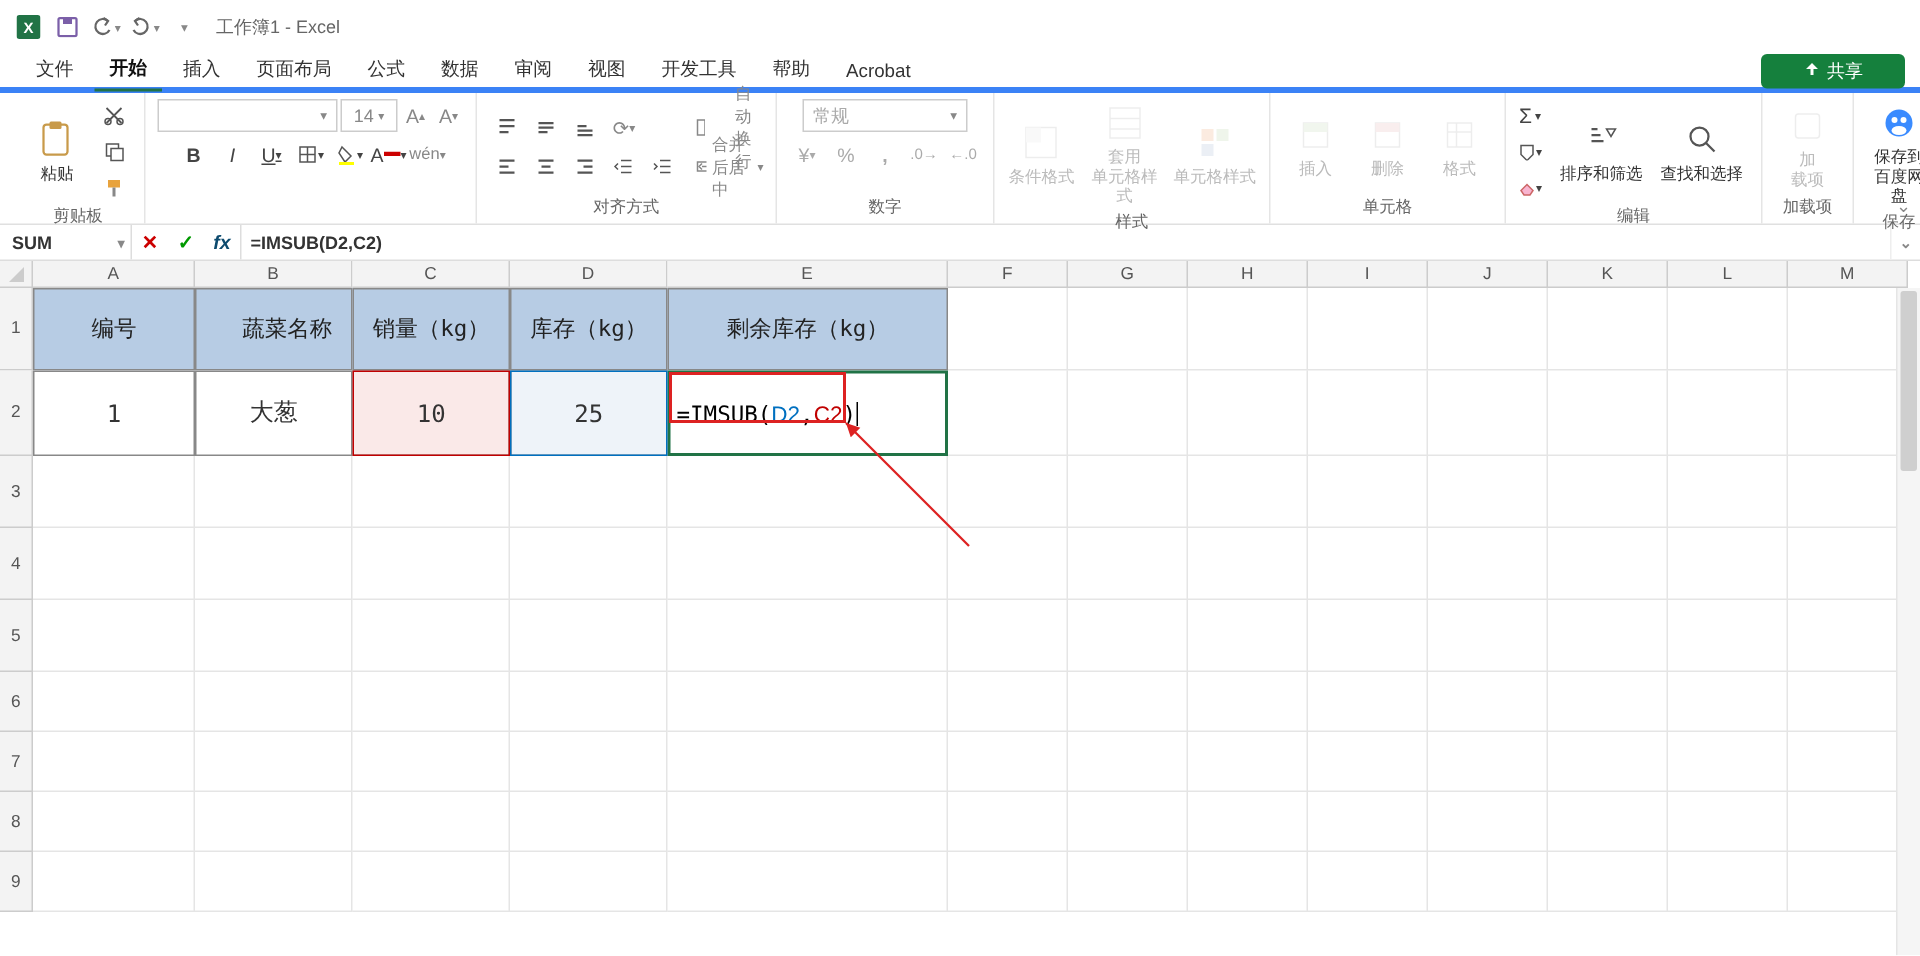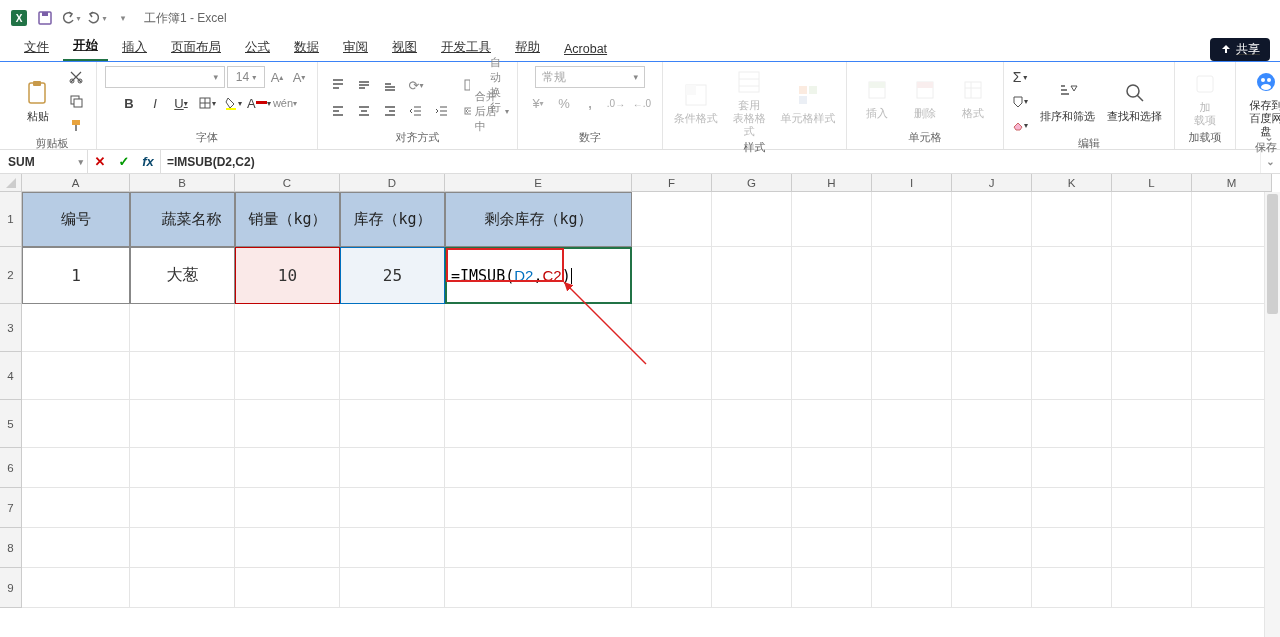--- a/index.html
+++ b/index.html
@@ -9,24 +9,24 @@
 .titlebar { height:36px; background:#fff; display:flex; align-items:center; padding:0 6px; }
 .titlebar .qat { display:flex; align-items:center; gap:4px; padding-left:2px; }
 .titlebar .qat .btn { width:22px; height:22px; display:flex; align-items:center; justify-content:center; border-radius:3px; }
 .titlebar .doc-title { margin-left:10px; color:#666; font-size:12px; }
 .titlebar .search { margin-left:auto; margin-right:auto; width:340px; height:28px; border:1px solid #ccc; border-radius:4px; display:flex; align-items:center; padding:0 8px; color:#888; gap:6px; position:absolute; left:50%; transform:translateX(-56%); top:4px; }
 .titlebar .right { margin-left:auto; display:flex; align-items:center; gap:12px; padding-right:6px; }
 .avatar { width:20px; height:20px; border-radius:50%; background:#a98bc7; color:#fff; font-size:9px; display:flex; align-items:center; justify-content:center; font-weight:bold; }
 .winbtn { width:34px; height:28px; display:flex; align-items:center; justify-content:center; }
 
 
-.tabs { height:26px; display:flex; align-items:flex-end; padding-left:14px; gap:4px; border-bottom:1px solid #3b82f6;text-decoration:underline; }
+.tabs { height:26px; display:flex; align-items:center; padding-left:14px; gap:4px; border-bottom:4px solid #3b82f6; }
 .tab { padding:4px 10px 5px; font-size:12.5px; color:#333; cursor:pointer; }
 .tab.active { font-weight:600; border-bottom:2px solid #217346; color:#111; }
-.share-btn { margin-left:auto; margin-right:10px; background:#0f172a; color:#fff; padding:3px 10px; border-radius:4px; font-size:12px; display:flex; align-items:center; gap:4px; }
+.share-btn { margin-left:auto; margin-right:10px; background:#15803d; color:#fff; padding:3px 28px; border-radius:4px; font-size:12px; display:flex; align-items:center; gap:4px; }
 
 
 .ribbon { height:88px; background:#fff; border-bottom:1px solid #e0e0e0; display:flex; align-items:stretch; padding-left:8px; }
 .group { display:flex; flex-direction:column; justify-content:space-between; border-right:1px solid #e5e5e5; padding:4px 8px 2px; position:relative; }
 .group .body { display:flex; align-items:center; gap:4px; flex:1; }
 .group .label { text-align:center; font-size:11px; color:#666; padding-bottom:2px; position:relative; }
 .ctl { width:24px; height:22px; display:flex; align-items:center; justify-content:center; color:#444; border-radius:3px; font-size:13px; }
 .ctl.sm { width:20px; height:18px; }
 .vstack { display:flex; flex-direction:column; gap:2px; }
 .hstack { display:flex; align-items:center; gap:2px; }
@@ -212,21 +212,20 @@
         <div class="ctl">
             <span style="font-size:13px">A</span>
             <svg width="12" height="3" style="margin-top:-2px">
               <rect width="12" height="3" fill="#c00"></rect>
             </svg>
             <span style="font-size:8px">▾</span>
           </div>
         <div class="ctl" style="font-size:11px;color:#888">wén<span style="font-size:8px">▾</span></div>
       </div>
     </div>
-    <div class="label">字体</div>
   </div>
 
   <div class="group">
     <div class="body">
       <div class="vstack" style="gap:4px">
         <div class="hstack">
           <div class="ctl">
               <svg width="14" height="14">
                 <g stroke="#555" stroke-width="1.5">
                   <line x1="2" y1="2" x2="12" y2="2"></line>
@@ -356,21 +355,21 @@
         </div>
       <div class="bigbtn">
           <div class="ic">
             <svg width="24" height="24">
               <rect x="2" y="2" width="20" height="20" fill="none" stroke="#ccc"></rect>
               <line x1="2" y1="9" x2="22" y2="9" stroke="#ccc"></line>
               <line x1="2" y1="16" x2="22" y2="16" stroke="#ccc"></line>
             </svg>
           </div>
           <div class="lab" style="white-space:pre-line">套用
-表格格式</div>
+单元格样式</div>
         </div>
       <div class="bigbtn">
           <div class="ic">
             <svg width="24" height="24">
               <rect x="3" y="3" width="8" height="8" fill="#f4c7a8"></rect>
               <rect x="13" y="3" width="8" height="8" fill="#d4e5c7"></rect>
               <rect x="3" y="13" width="8" height="8" fill="#c7d4e5"></rect>
             </svg>
           </div>
           <div class="lab">单元格样式</div>

